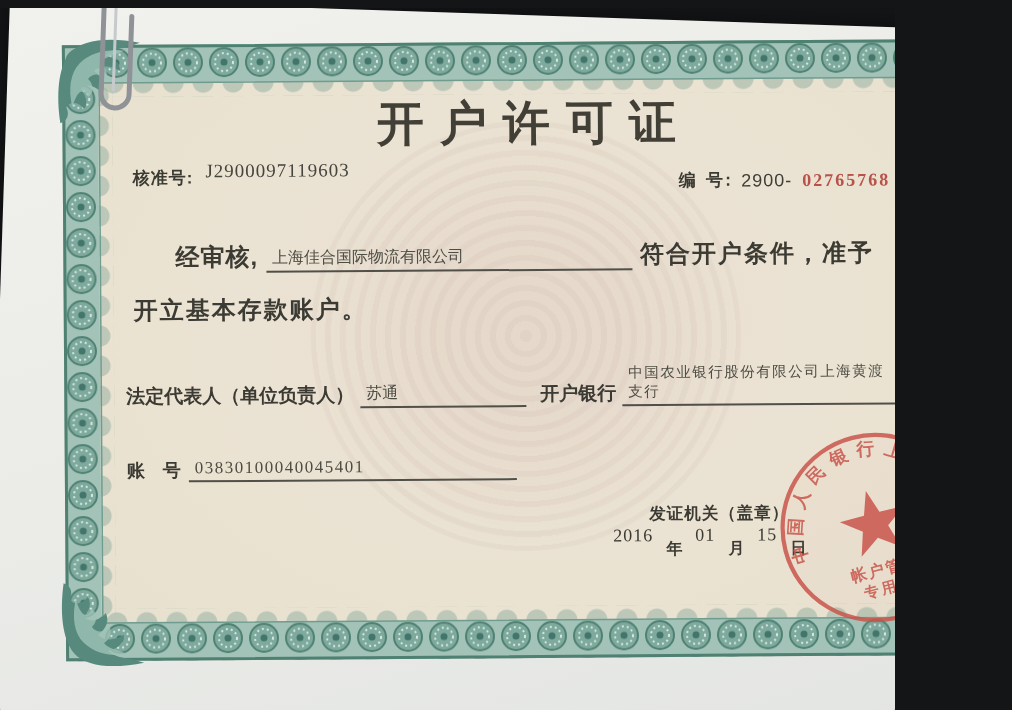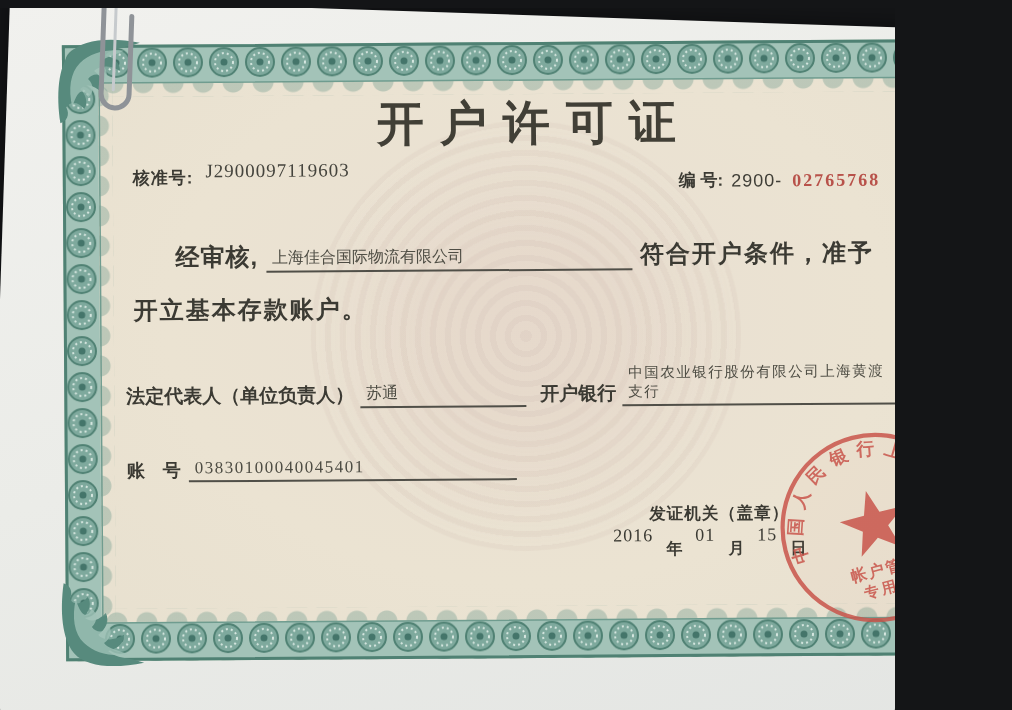--- a/index.html
+++ b/index.html
@@ -53,21 +53,21 @@
     font-size:47px;font-weight:700;color:#413f36;
     letter-spacing:.34em;text-indent:.34em;
   }
   .row{position:absolute;display:flex;align-items:flex-end;white-space:nowrap;}
   .lbl{font-weight:700;color:#3b3a33;}
   .fill-line{border-bottom:2px solid #504f48;padding:0 4px 2px 6px;color:#4e4d44;}
   .approval-row{left:70px;top:122px;}
   .approval-row .lbl{font-size:17px;letter-spacing:1px;text-align:center;}
   .approval-row .val{font-size:19px;margin-left:12px;transform:translateY(-7px);color:#45443d;letter-spacing:1px;}
   .serial-row{left:616px;top:128px;font-size:18px;}
-  .serial-row .lbl{font-size:17px;}
+  .serial-row .lbl{font-size:17px;font-family:Liberation Mono, monospace;}
   .serial-row .pre{margin-left:8px;color:#3f3e37;font-weight:400;letter-spacing:1px;}
   .serial-row .red{margin-left:10px;color:#b8524a;letter-spacing:2px;font-weight:600;}
   .line1{left:112px;top:197px;}
   .line1 .lbl{font-size:24px;letter-spacing:1px;}
   .company-line{width:356px;margin:0 8px;font-size:16px;}
   .line1 .suffix{font-size:24px;letter-spacing:2px;}
   .line2{position:absolute;left:70px;top:250px;font-size:24px;font-weight:700;color:#3b3a33;letter-spacing:2px;}
   .line3{left:62px;top:322px;}
   .line3 .lbl{font-size:19px;}
   .rep-line{width:156px;margin:0 6px;font-size:16px;}

